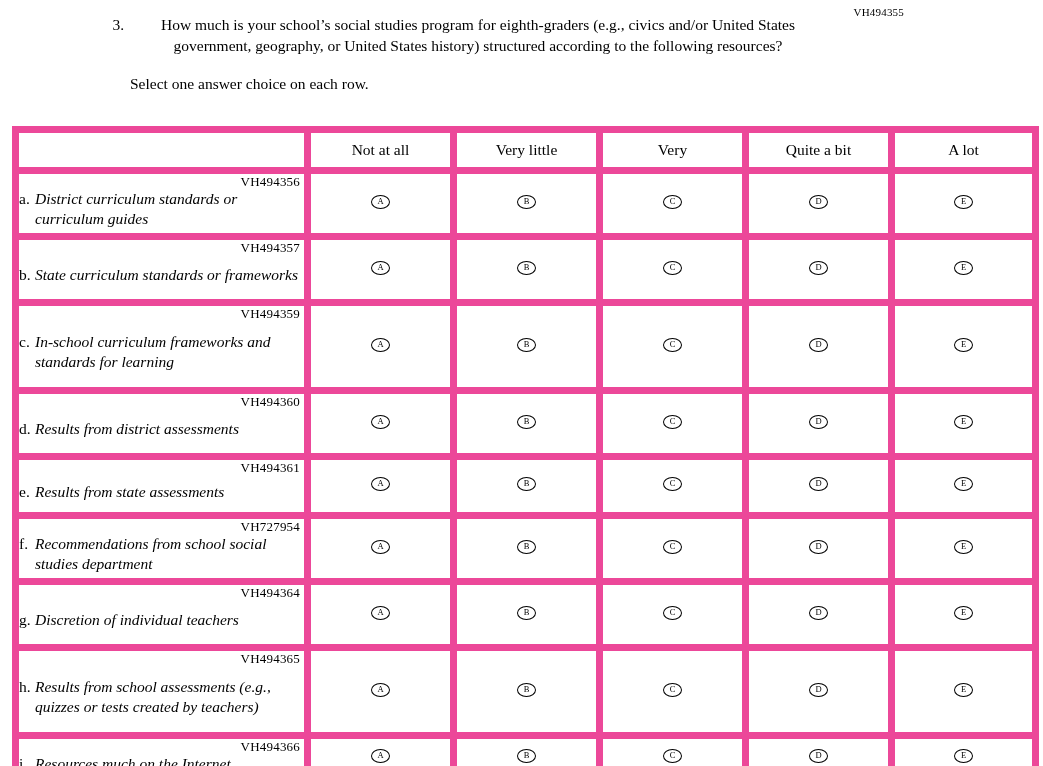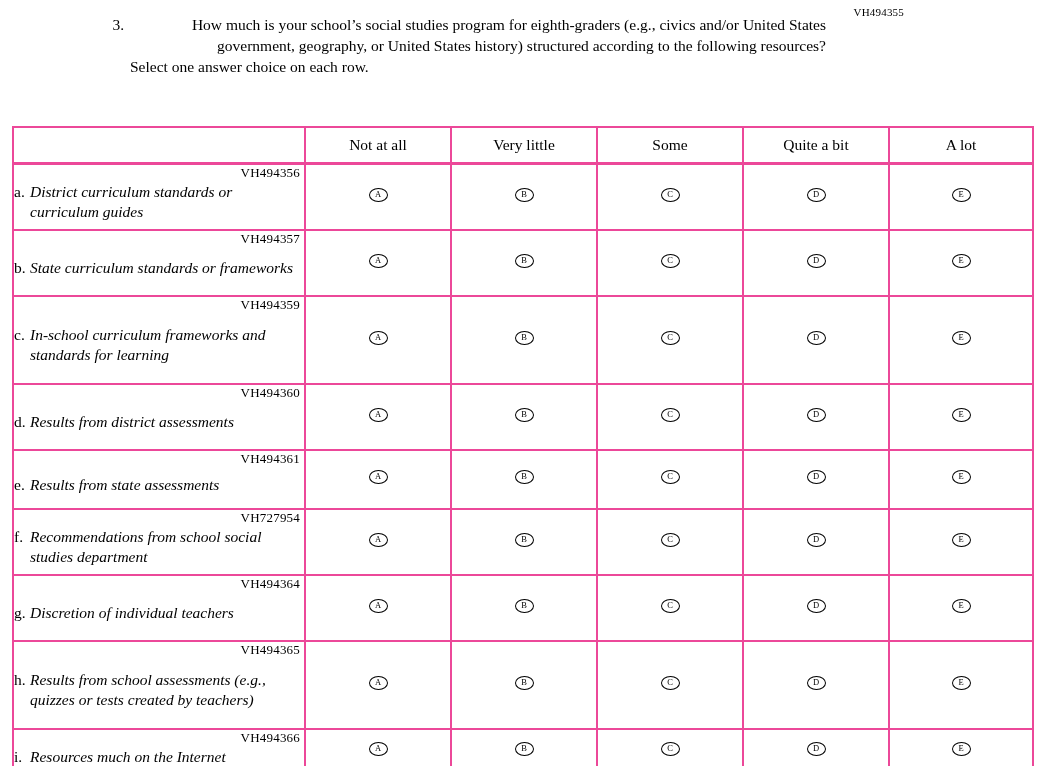--- a/index.html
+++ b/index.html
@@ -42,37 +42,38 @@
     width: 28px;
     flex: none;
     text-align: right;
     font-size: 15.5px;
     line-height: 21px;
     padding-right: 6px;
   }
   .q-text {
     font-size: 15.5px;
     line-height: 21px;
-    text-align: right;
+    text-align: center;
   }
   .q-instruction {
+    margin-top: 17px;
     margin-left: 34px;
     font-size: 15.5px;
     line-height: 21px;
   }
   table.matrix {
     position: absolute;
     left: 12px;
     top: 126px;
     width: 1020px;
     border-collapse: collapse;
     table-layout: fixed;
   }
   table.matrix td, table.matrix th {
-    border: 2px solid #ec4899;
+    border: 7px solid #ec4899;
     padding: 0;
     vertical-align: middle;
   }
   thead th {
     height: 34px;
     font-size: 15.5px;
     font-weight: normal;
     text-align: center;
     font-family: "Liberation Serif", serif;
   }
@@ -155,21 +156,21 @@
       <col style="width:146px">
       <col style="width:146px">
       <col style="width:146px">
       <col style="width:144px">
     </colgroup>
     <thead>
       <tr>
         <th class="col-stem"></th>
         <th class="col-opt">Not at all</th>
         <th class="col-opt">Very little</th>
-        <th class="col-opt">Some</th>
+        <th class="col-opt">Very</th>
         <th class="col-opt">Quite a bit</th>
         <th class="col-opt">A lot</th>
       </tr>
     </thead>
     <tbody>
 
       <tr style="height:66px">
         <td class="stem">
           <span class="stem-code">VH494356</span>
           <div class="stem-inner">

